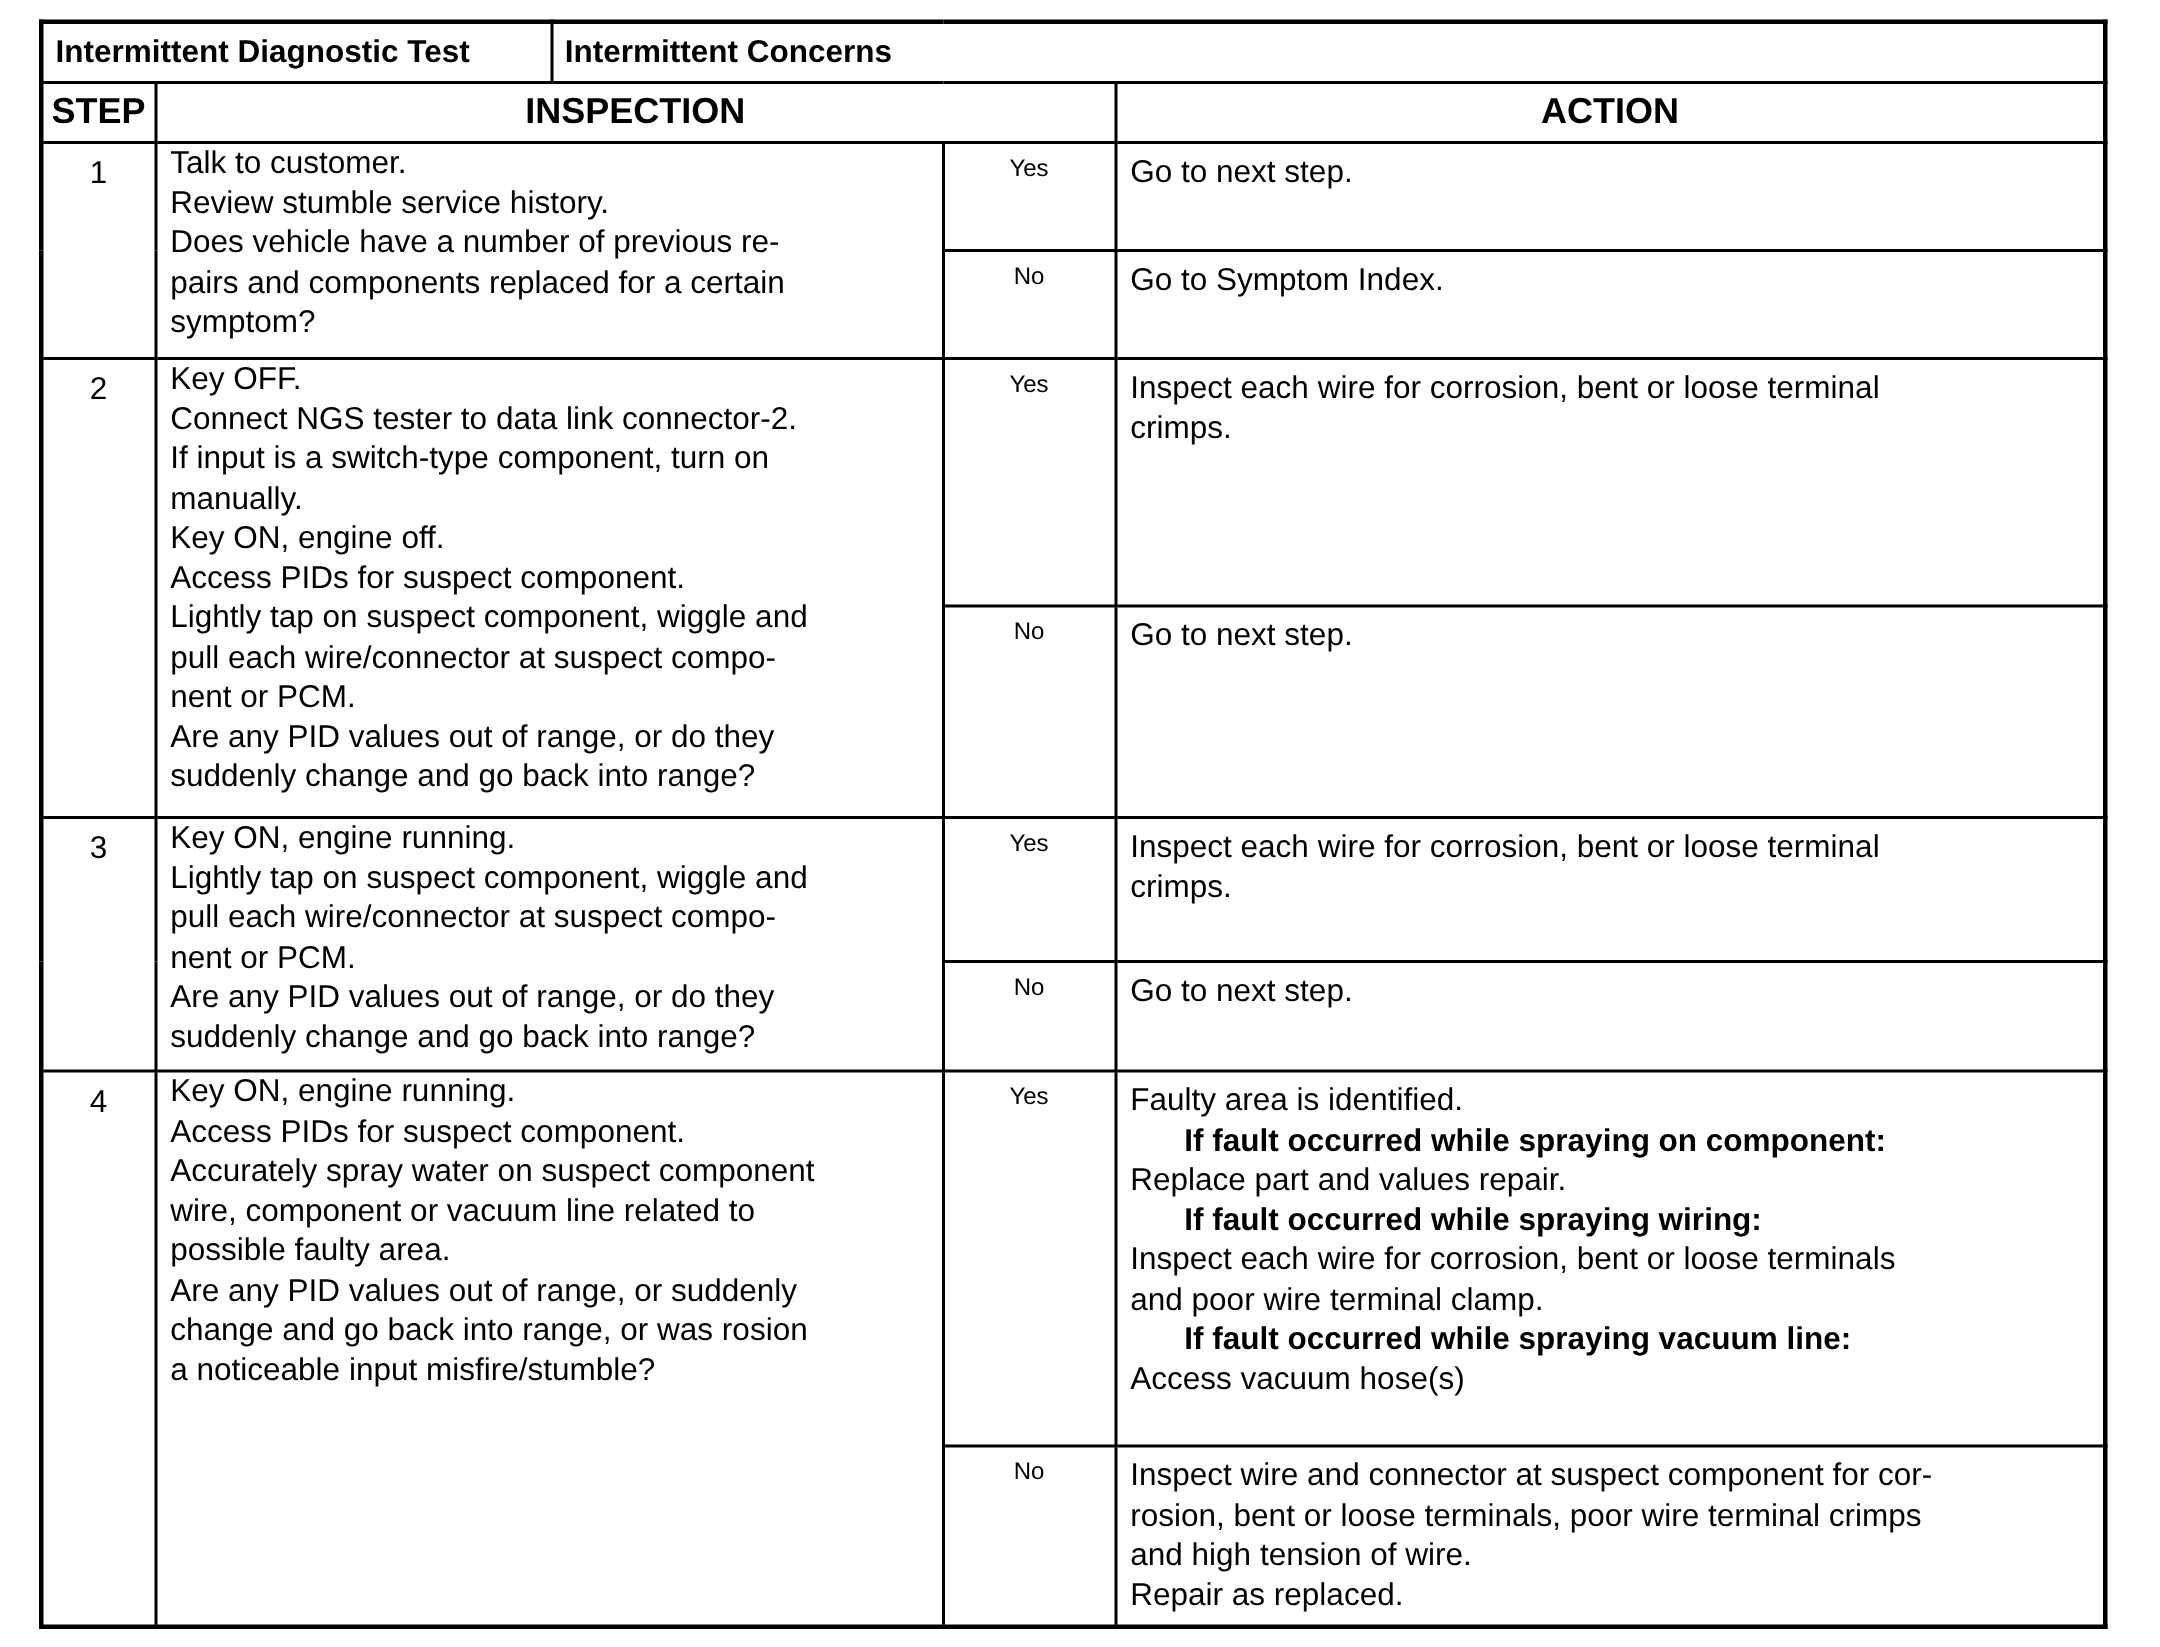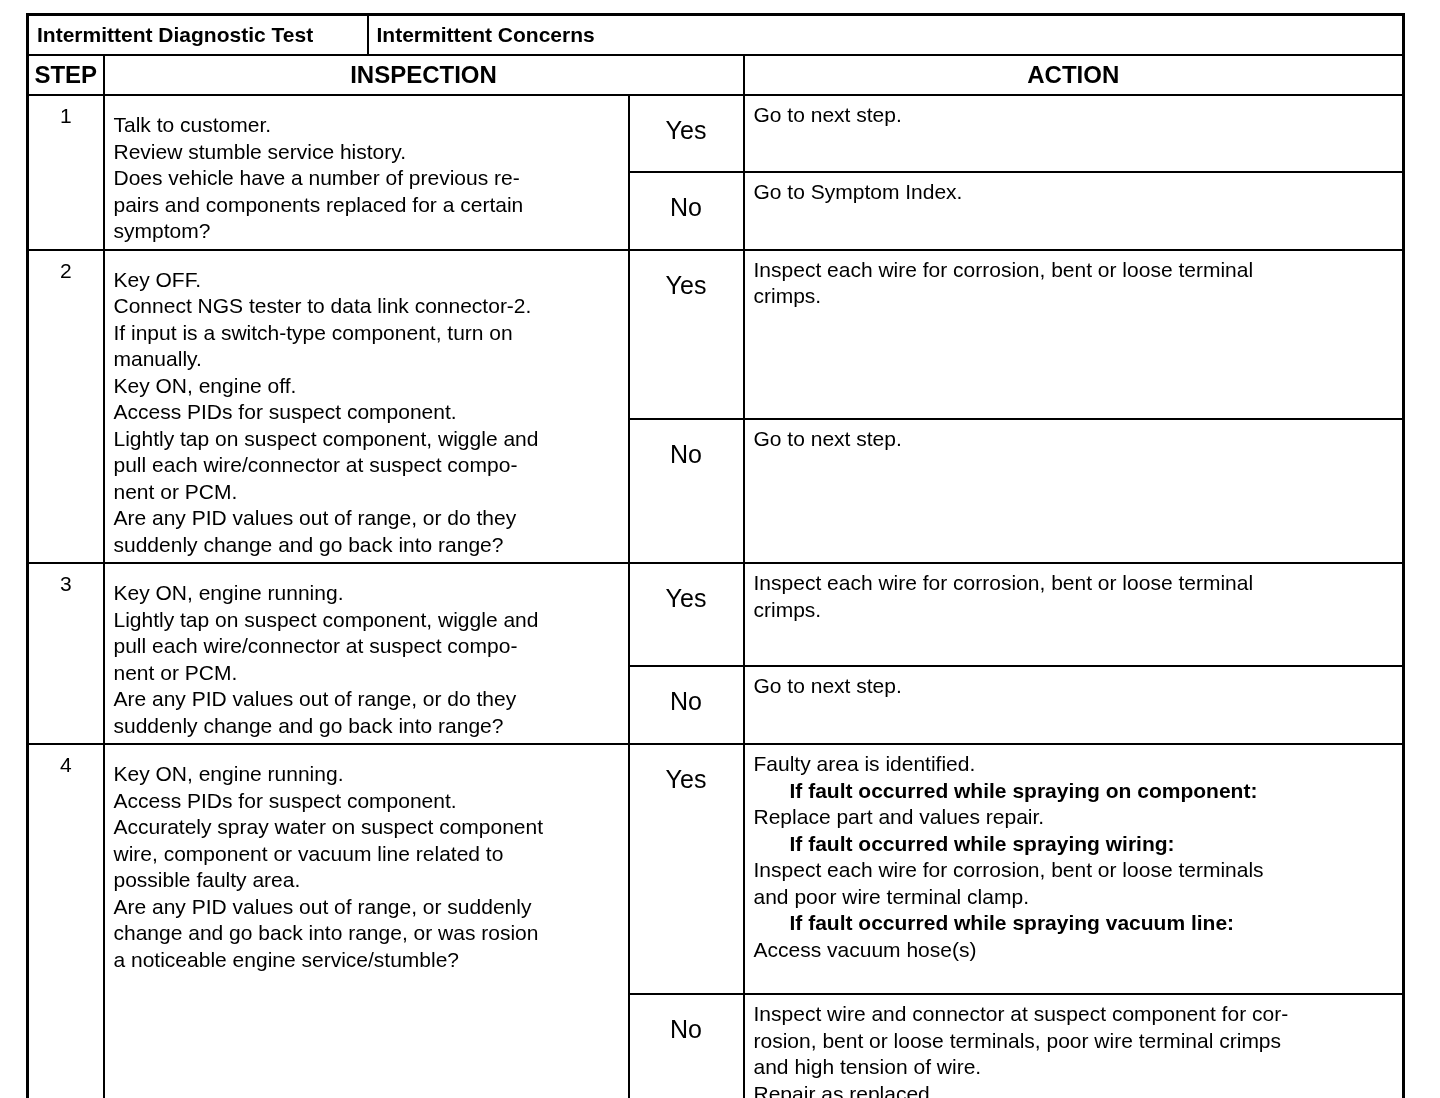--- a/index.html
+++ b/index.html
@@ -4,22 +4,22 @@
 <style>
   html, body { margin: 0; padding: 0; background: #ffffff; }
   body { width: 1440px; height: 1098px; position: relative; font-family: "Liberation Sans", sans-serif; color: #000; }
   .doc { position: absolute; left: 26px; top: 13px; width: 1100px; }
   table { border-collapse: collapse; width: 1376px; table-layout: fixed; }
   td, th { border: 2px solid #000; vertical-align: top; padding: 0; font-weight: normal; }
   .outer { border: 3px solid #000; }
   .title-row td { height: 38px; font-size: 21px; font-weight: bold; vertical-align: middle; padding-left: 8px; }
   .head-row th { height: 38px; font-size: 24px; font-weight: bold; vertical-align: middle; text-align: center; }
   .step { text-align: center; font-size: 21px; padding-top: 8px; }
-  .insp { font-size: 21px; line-height: 26.5px; padding: 16px 8px 4px 9px; }
-  .yn { text-align: center; font-size: 25px; padding-top: 20px; }
+  .insp { font-size: 21px; line-height: 26.5px; padding: 0 8px 4px 9px; }
+  .yn { text-align: center; font-size: 16px; padding-top: 8px; }
   .act { font-size: 21px; line-height: 26.5px; padding: 6px 8px 4px 9px; }
   .line { display: block; }
   .bold { font-weight: bold; padding-left: 36px; }
 </style>
 </head>
 <body>
 
 <div class="doc">
   <table class="outer">
     <colgroup>
@@ -111,21 +111,21 @@
         <tr style="height: 250px;">
           <td class="step" rowspan="2">4</td>
           <td class="insp" rowspan="2" colspan="2">
             <span class="line">Key ON, engine running.</span>
             <span class="line">Access PIDs for suspect component.</span>
             <span class="line">Accurately spray water on suspect component</span>
             <span class="line">wire, component or vacuum line related to</span>
             <span class="line">possible faulty area.</span>
             <span class="line">Are any PID values out of range, or suddenly</span>
             <span class="line">change and go back into range, or was rosion</span>
-            <span class="line">a noticeable engine service/stumble?</span>
+            <span class="line">a noticeable input misfire/stumble?</span>
           </td>
           <td class="yn">Yes</td>
           <td class="act">
             <span class="line">Faulty area is identified.</span>
             <span class="line bold">If fault occurred while spraying on component:</span>
             <span class="line">Replace part and values repair.</span>
             <span class="line bold">If fault occurred while spraying wiring:</span>
             <span class="line">Inspect each wire for corrosion, bent or loose terminals</span>
             <span class="line">and poor wire terminal clamp.</span>
             <span class="line bold">If fault occurred while spraying vacuum line:</span>

